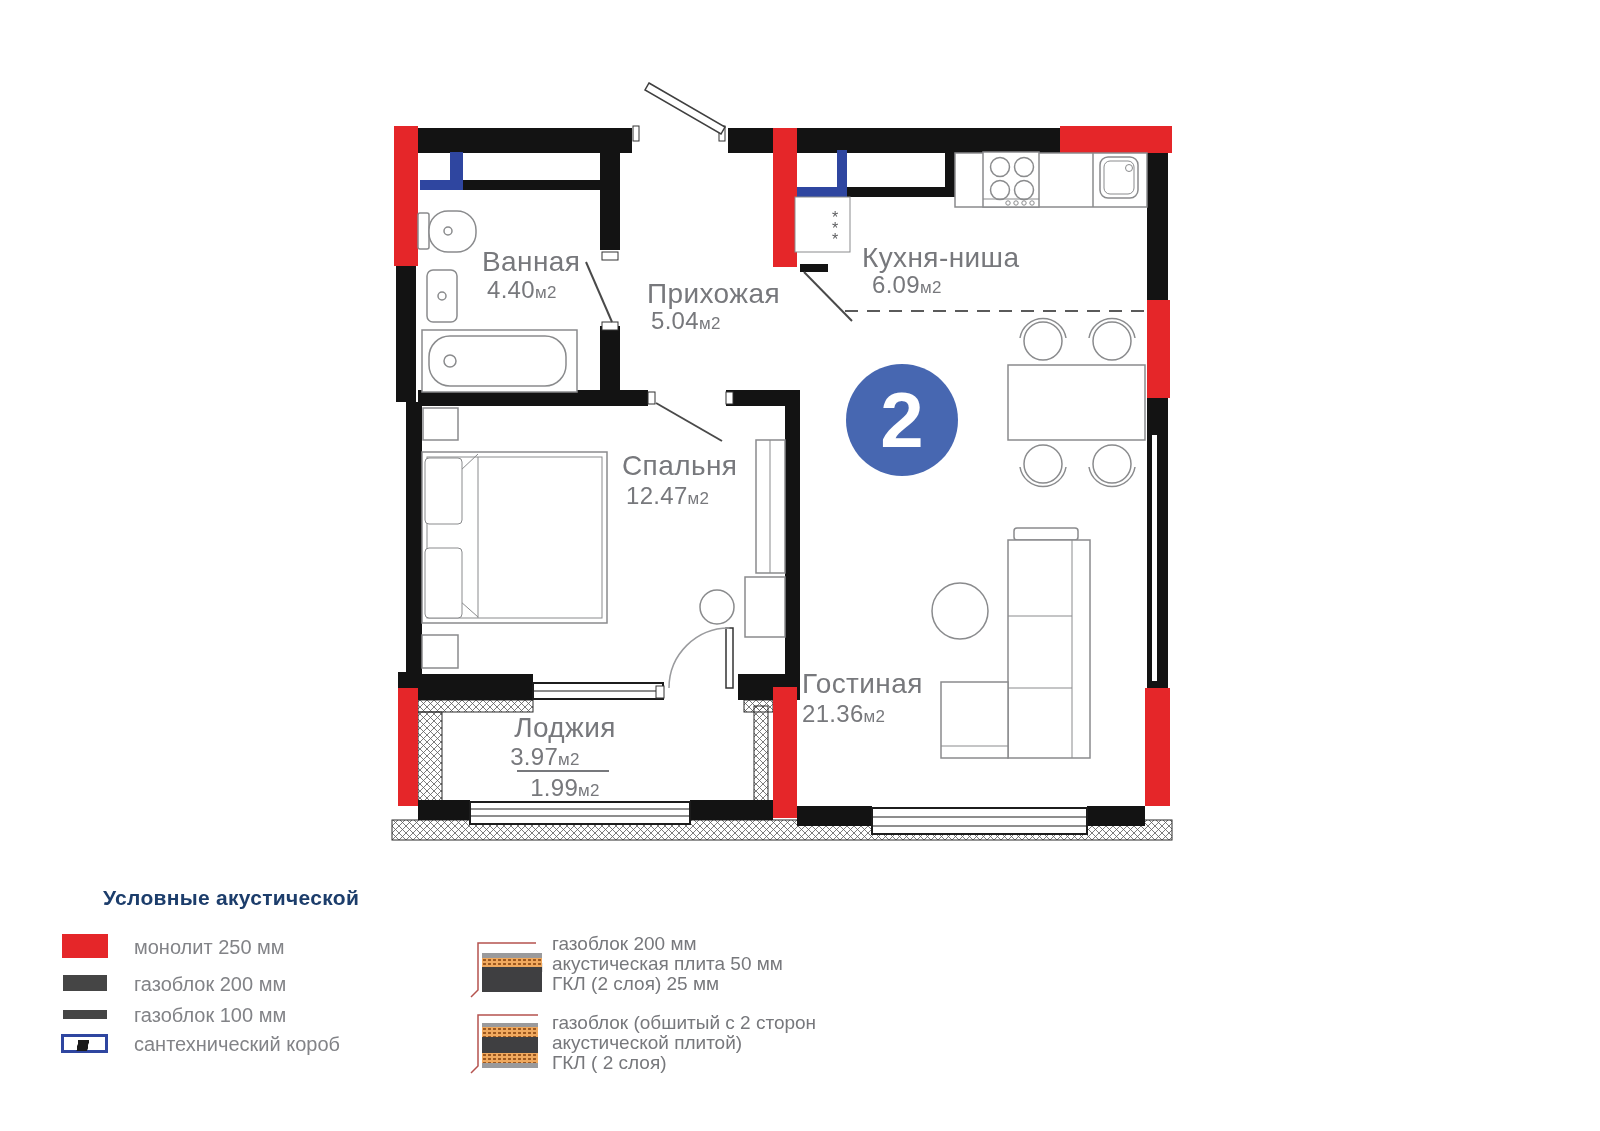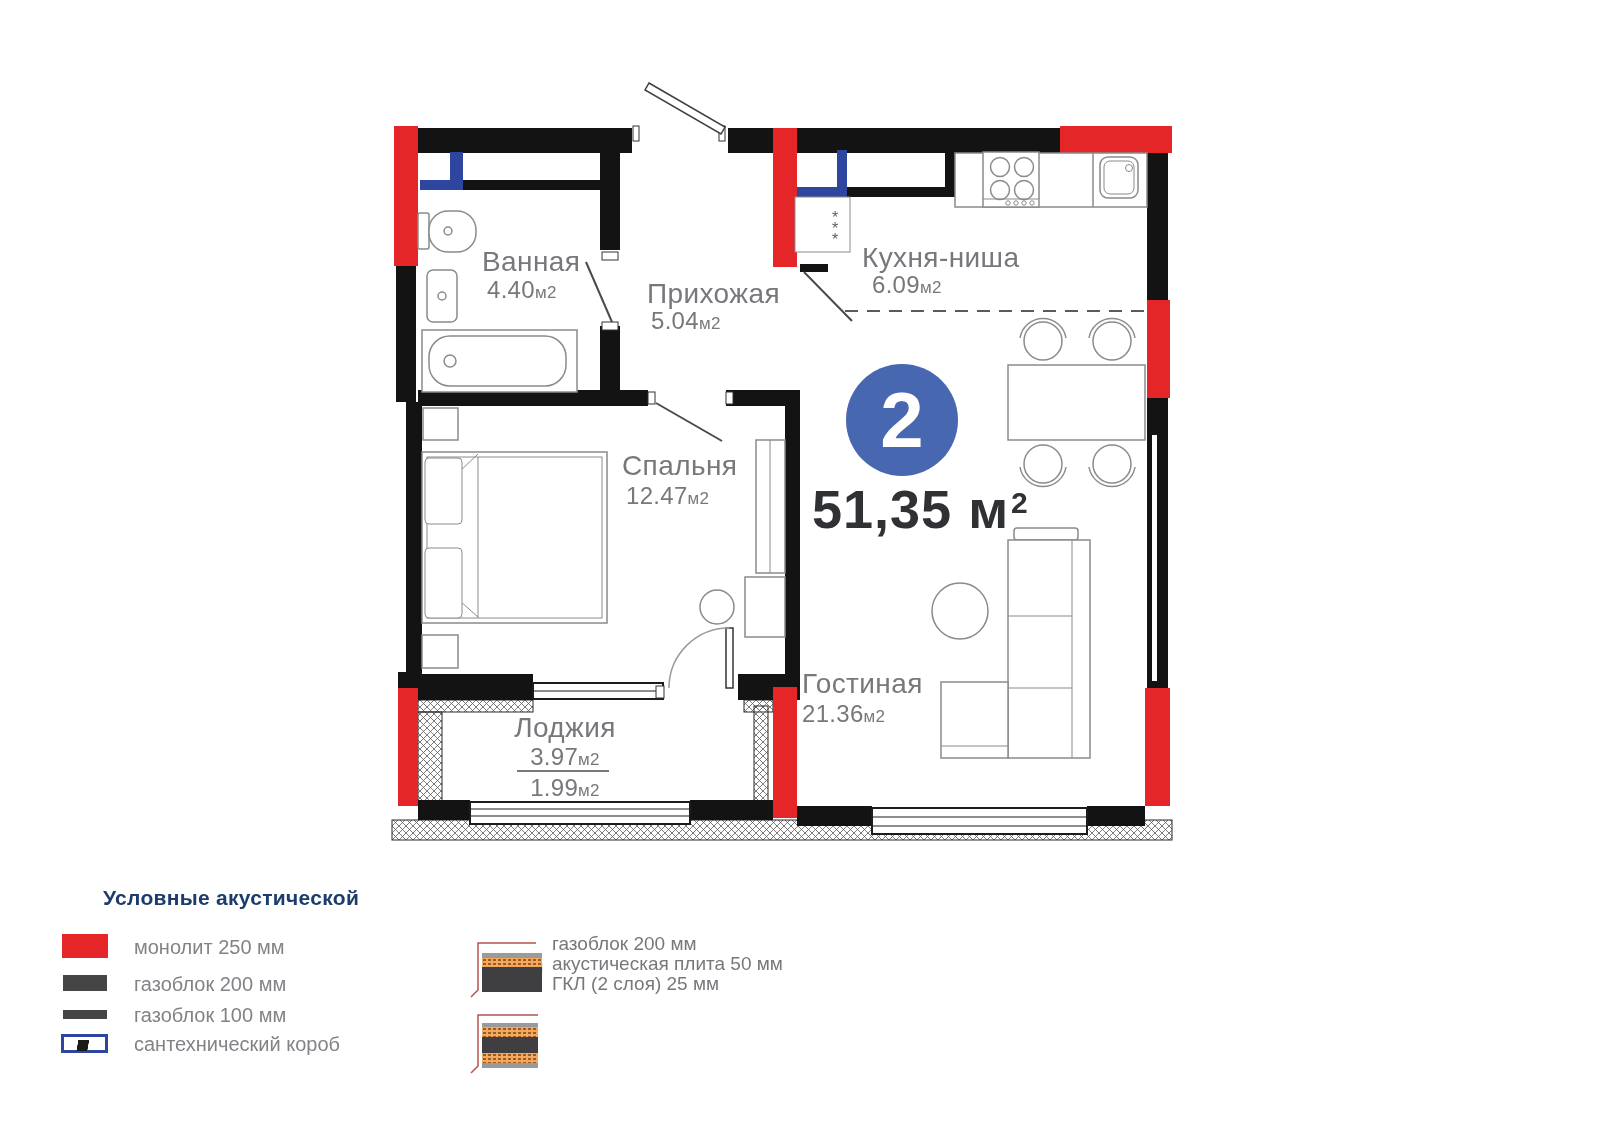--- a/index.html
+++ b/index.html
@@ -229,36 +229,32 @@
   <div class="abs room-name" style="left:862px;top:242px">Кухня-ниша</div>
   <div class="abs room-area" style="left:872px;top:271px"><span>6.09</span><span class="u">м2</span></div>
 
   <div class="abs room-name" style="left:622px;top:450px">Спальня</div>
   <div class="abs room-area" style="left:626px;top:482px"><span>12.47</span><span class="u">м2</span></div>
 
   <div class="abs room-name" style="left:802px;top:668px">Гостиная</div>
   <div class="abs room-area" style="left:802px;top:700px"><span>21.36</span><span class="u">м2</span></div>
 
   <div class="abs room-name centered" style="left:500px;top:712px;width:130px">Лоджия</div>
-  <div class="abs room-area centered" style="left:500px;top:743px;width:130px"><span>3.97</span><span class="u">м2</span></div>
+  <div class="abs room-area centered" style="left:480px;top:743px;width:130px"><span>3.97</span><span class="u">м2</span></div>
   <div class="abs loggia-divider" style="left:517px;top:770px;width:92px"></div>
   <div class="abs room-area centered" style="left:500px;top:774px;width:130px"><span>1.99</span><span class="u">м2</span></div>
 
   <div class="abs fridge-mark" style="left:832px;top:212px">
     <span>*</span>
     <span>*</span>
     <span>*</span>
   </div>
 
   <div class="abs badge" style="left:846px;top:364px;width:112px;height:112px">
     <span>2</span>
-  </div>
-  <div class="abs total" style="left:812px;top:478px">
-    <span>51,35</span>
-    <span>м</span><sup>2</sup>
   </div>
 
   <div class="abs legend-title" style="left:103px;top:886px">Условные акустической</div>
 
   <div class="sw sw-red" style="left:62px;top:934px;width:46px;height:24px"></div>
   <div class="abs legend-label" style="left:118px;top:936px">монолит 250 мм</div>
 
   <div class="sw sw-dark" style="left:63px;top:975px;width:44px;height:16px"></div>
   <div class="abs legend-label" style="left:118px;top:973px">газоблок 200 мм</div>
 
@@ -289,14 +285,19 @@
   <svg class="abs" style="left:468px;top:1012px" width="72" height="64">
     <path d="M 70 3 H 10 V 54 L 3 61" fill="none" stroke="#b5534f" stroke-width="1.5"></path>
   </svg>
   <div class="abs" style="left:482px;top:1023px;width:56px">
     <div class="layer l-gray" style="height:4px"></div>
     <div class="layer l-orange" style="height:10px"></div>
     <div class="layer l-dark" style="height:16px"></div>
     <div class="layer l-orange" style="height:10px"></div>
     <div class="layer l-gray" style="height:5px"></div>
   </div>
+  <div class="abs detail-text" style="left:552px;top:1013px">
+    <div>газоблок (обшитый с 2 сторон</div>
+    <div>акустической плитой)</div>
+    <div>ГКЛ ( 2 слоя)</div>
+  </div>
 
 </div>
 
 </body></html>

